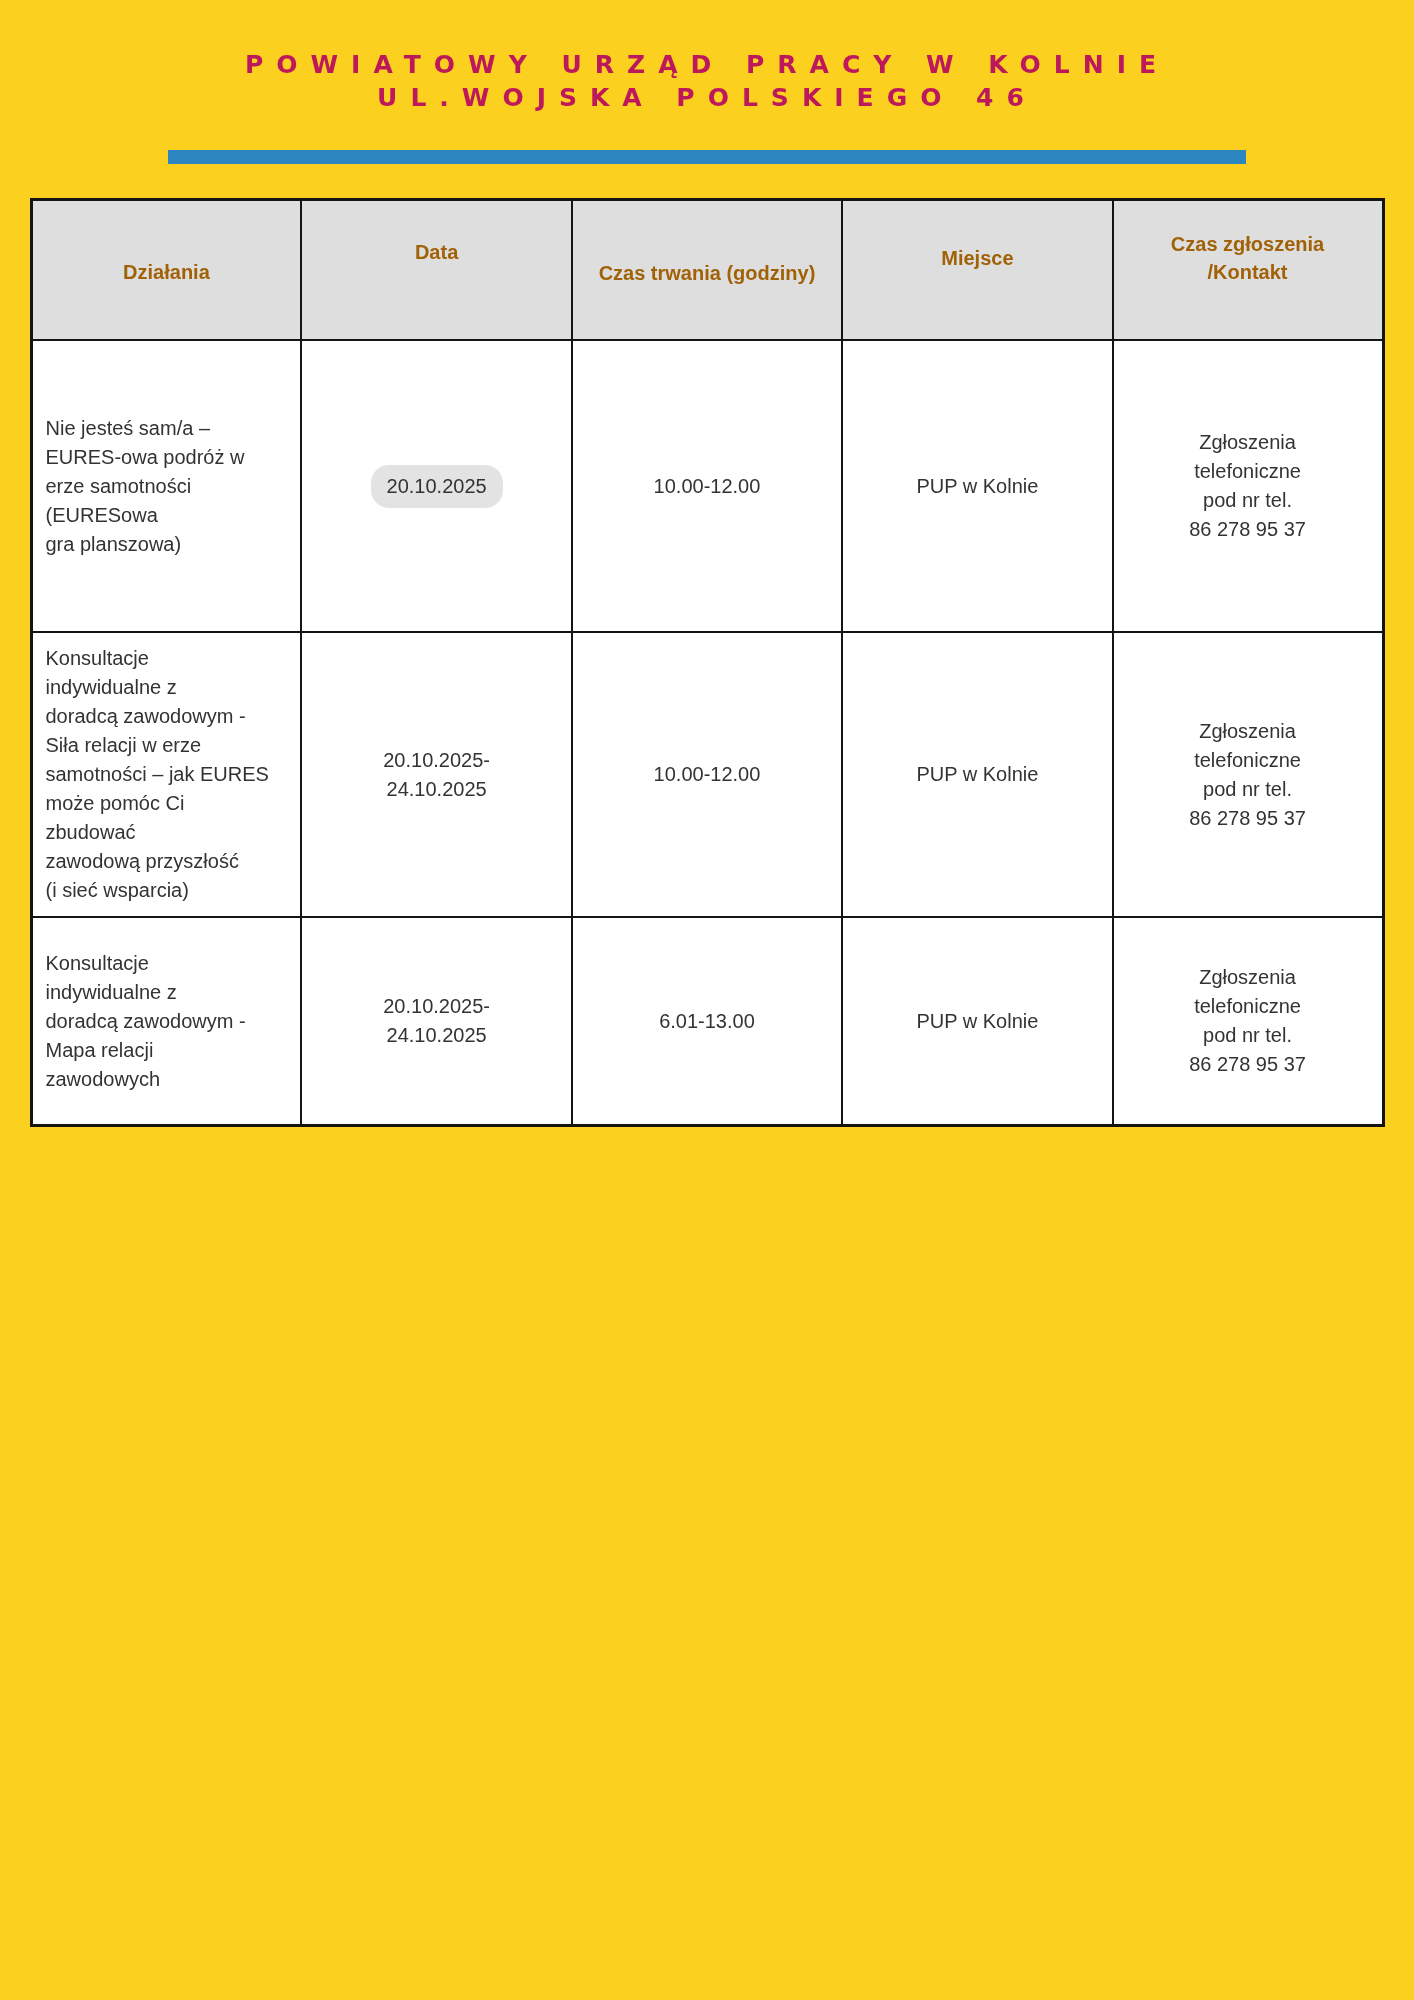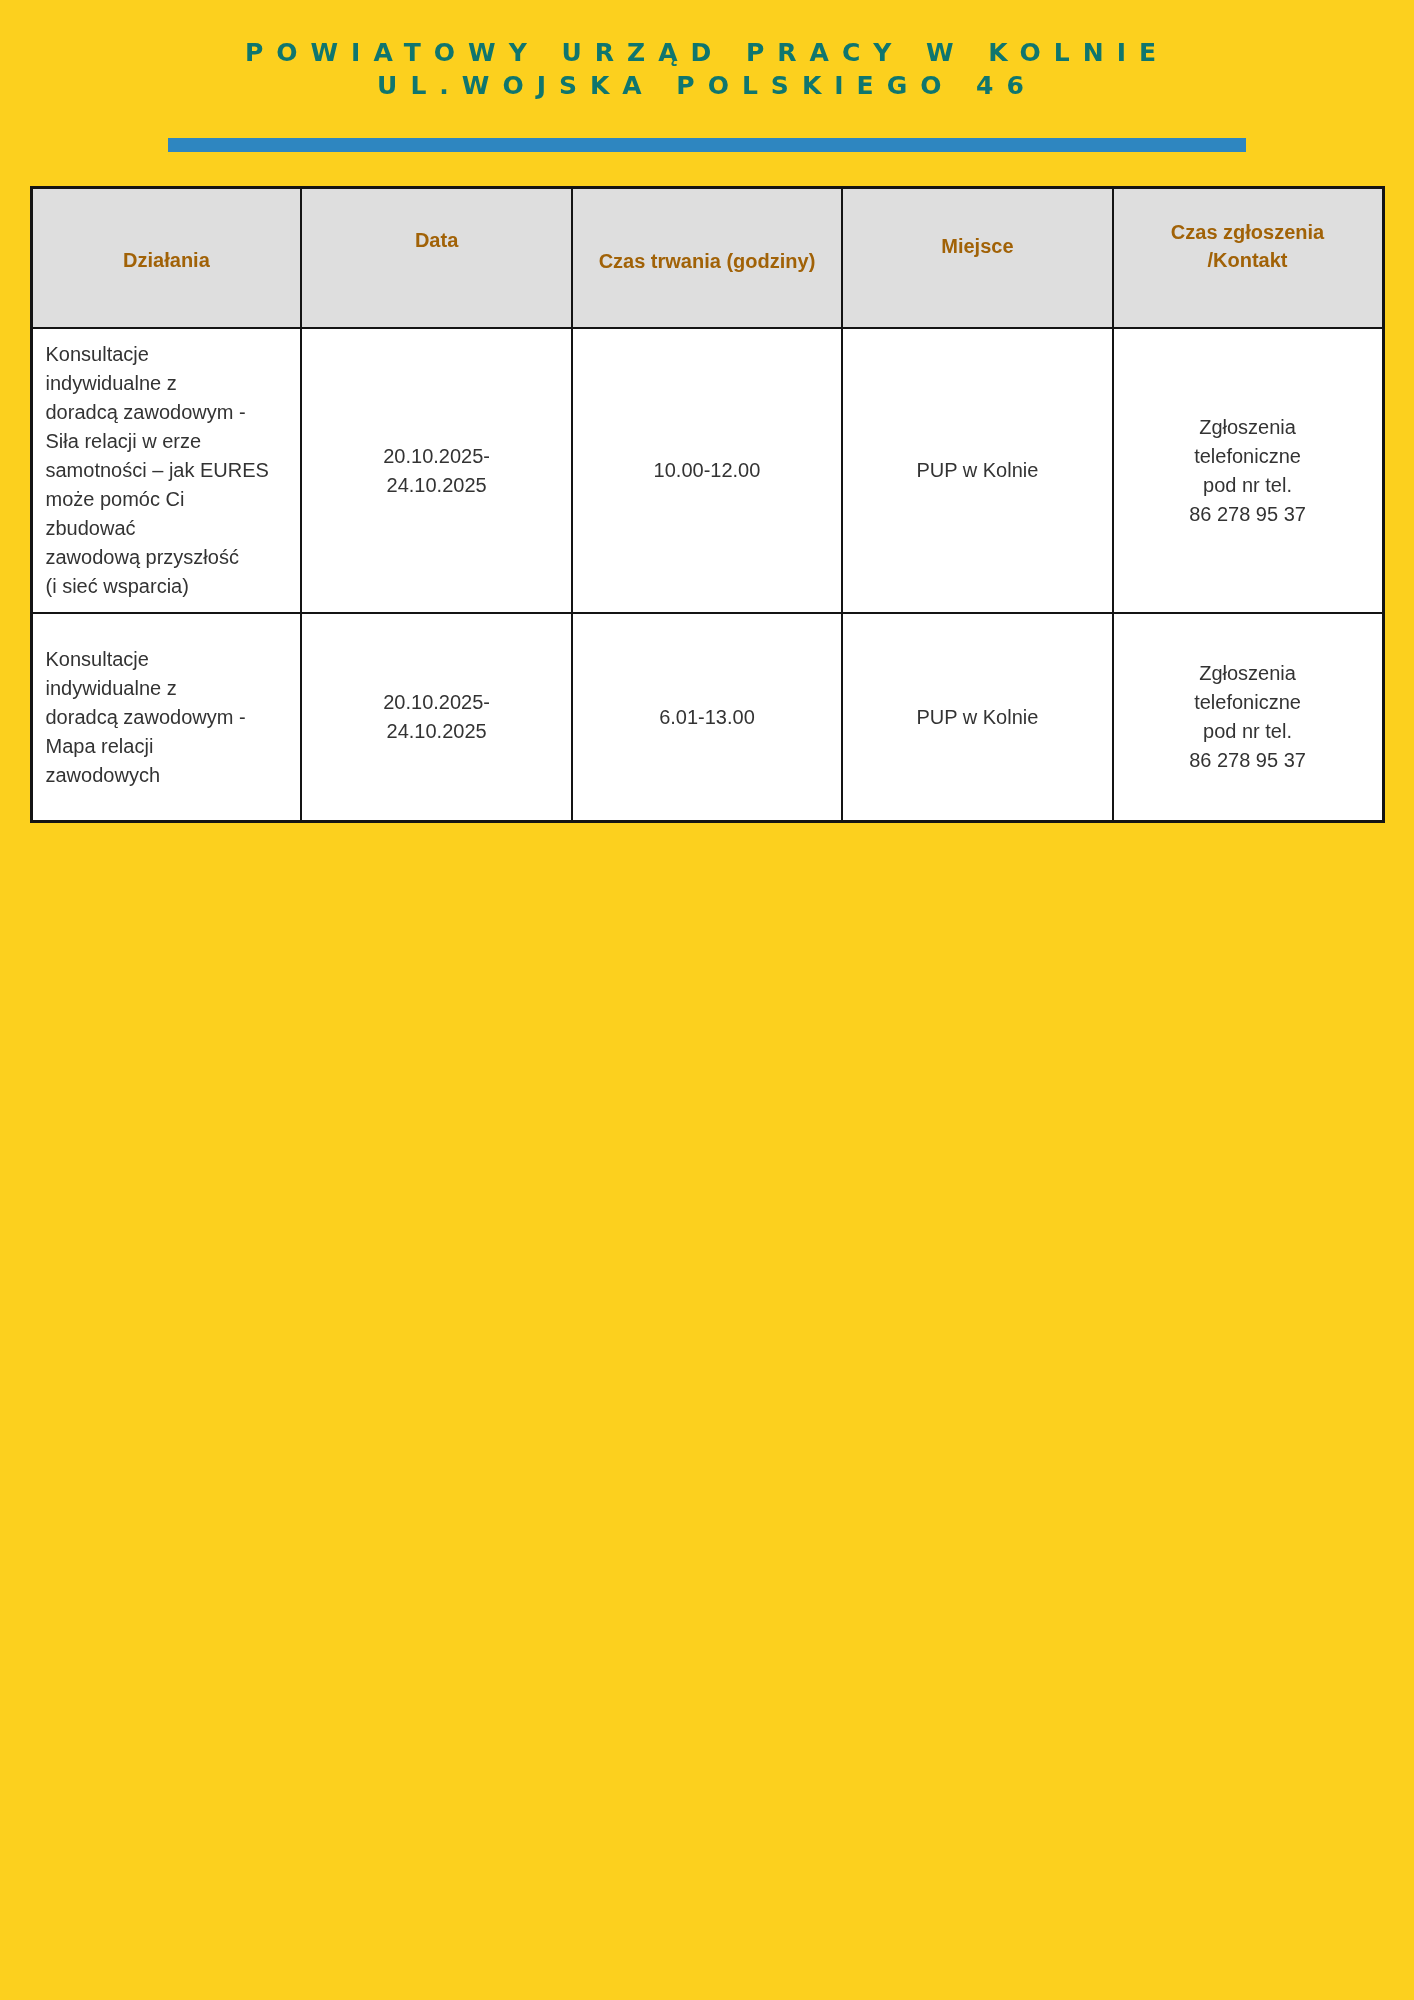--- a/index.html
+++ b/index.html
@@ -5,23 +5,23 @@
   html,body{margin:0;padding:0;}
   .page{
     position:relative;
     width:1414px;
     height:2000px;
     background:#fcd01e;
     font-family:"Liberation Sans", sans-serif;
     overflow:hidden;
   }
   .top-header{
-    padding-top:36px;
+    padding-top:48px;
     text-align:center;
-    color:#0f766e;
+    color:#be185d;
     font-family:"DejaVu Sans", sans-serif;
     font-weight:bold;
   }
   .top-header .hline{
     font-size:25px;
     line-height:33px;
     letter-spacing:13px;
     white-space:nowrap;
   }
   .divider{
@@ -108,20 +108,34 @@
       <tr>
         <th><span class="hlabel">Działania</span></th>
         <th><span class="hlabel">Data</span></th>
         <th><span class="hlabel">Czas trwania (godziny)</span></th>
         <th><span class="hlabel">Miejsce</span></th>
         <th><span class="hlabel">Czas zgłoszenia
 /Kontakt</span></th>
       </tr>
     </thead>
     <tbody>
+      <tr class="r1">
+        <td class="activity">Nie jesteś sam/a –
+EURES-owa podróż w
+erze samotności
+(EURESowa
+gra planszowa)</td>
+        <td class="date-col"><span class="pill">20.10.2025</span></td>
+        <td class="center">10.00-12.00</td>
+        <td class="center">PUP w Kolnie</td>
+        <td class="contact">Zgłoszenia
+telefoniczne
+pod nr tel.
+86 278 95 37</td>
+      </tr>
       <tr class="r3">
         <td class="activity">Konsultacje
 indywidualne z
 doradcą zawodowym -
 Siła relacji w erze
 samotności – jak EURES
 może pomóc Ci
 zbudować
 zawodową przyszłość
 (i sieć wsparcia)</td>

